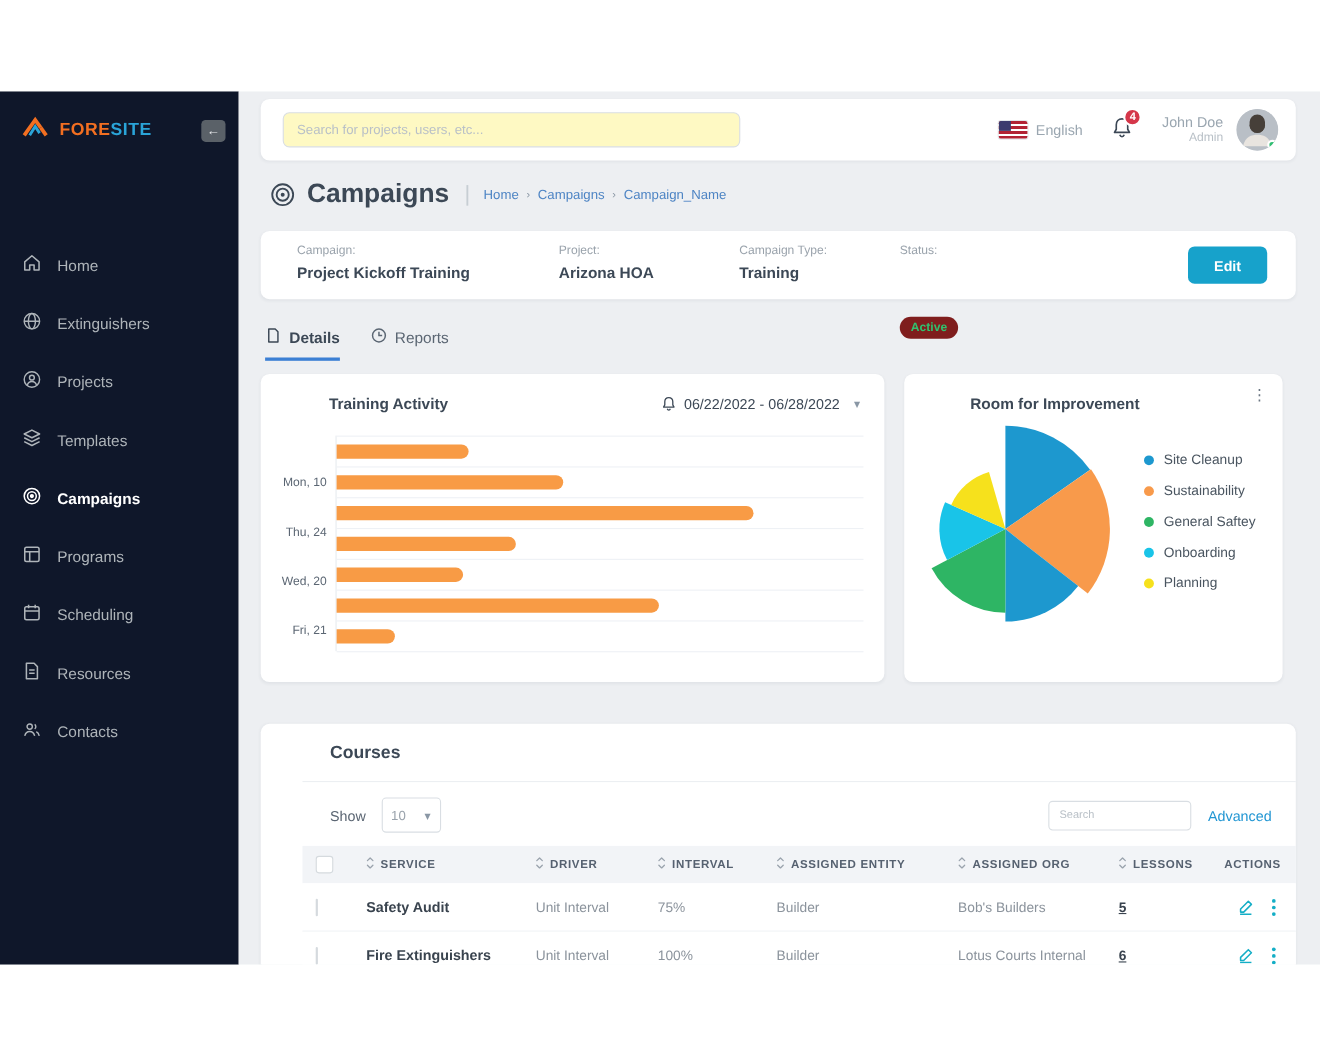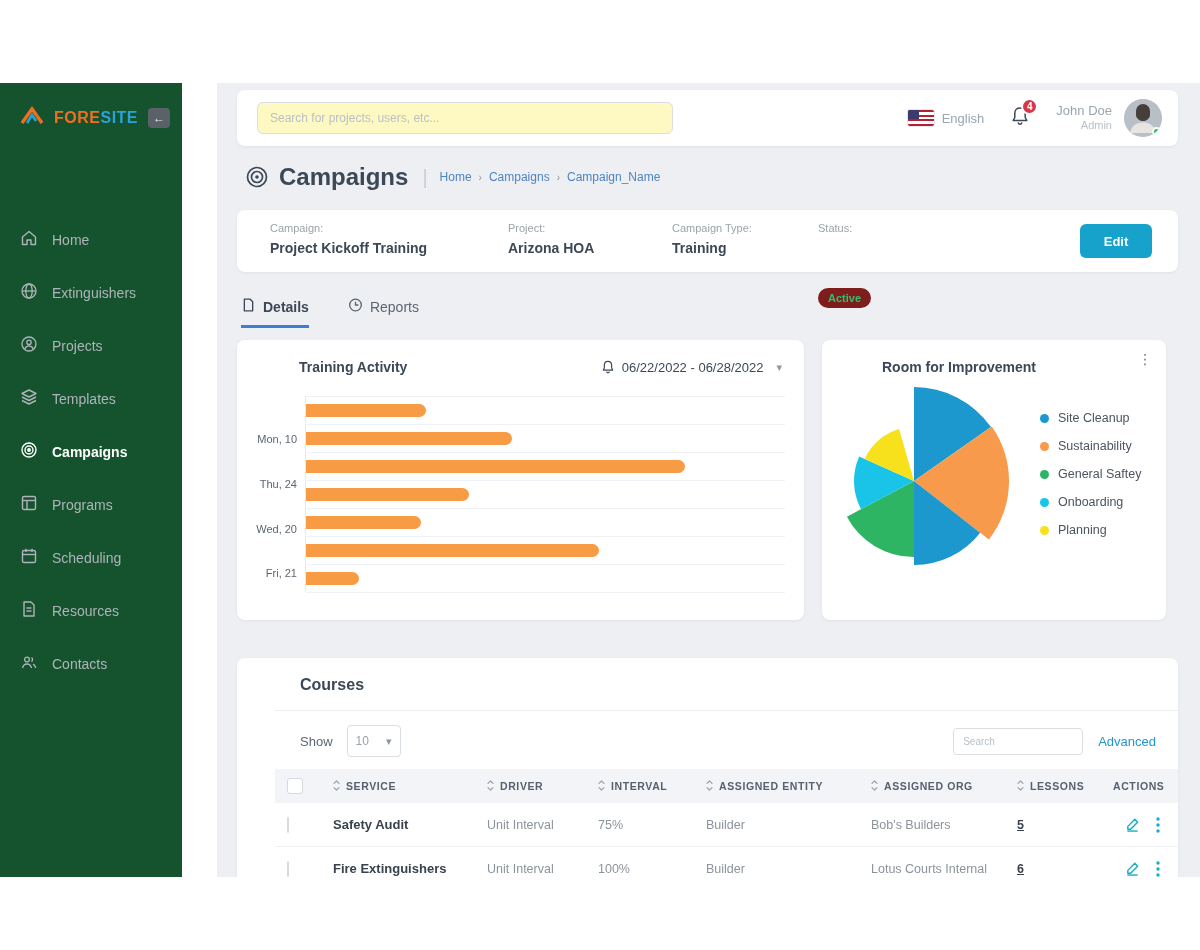--- a/index.html
+++ b/index.html
@@ -1,21 +1,21 @@
 <!DOCTYPE html>
 <html><head>
 <meta charset="utf-8">
 <style>
   * { margin:0; padding:0; box-sizing:border-box; }
   html,body { width:1200px; height:950px; background:#ffffff; font-family:"Liberation Sans", sans-serif; }
   .stage { position:relative; width:1200px; height:950px; overflow:hidden; background:#fff; }
   .app { position:absolute; top:83px; left:0; width:1200px; height:794px; overflow:hidden; }
 
   
-  .sidebar { position:absolute; top:0; left:0; width:182px; height:100%; background:#14532d; }
+  .sidebar { position:absolute; top:0; left:0; width:217px; height:100%; background:#0f172a; }
   .logo-row { display:flex; align-items:center; padding:22px 12px 0 20px; }
   .logo-text { font-size:16px; font-weight:800; letter-spacing:.5px; margin-left:8px; }
   .logo-text .l1 { color:#f26f21; } .logo-text .l2 { color:#2aa4d8; }
   .collapse-btn { margin-left:auto; width:22px; height:20px; background:#5a6168; border-radius:4px;
      color:#e8eaec; font-size:12px; display:flex; align-items:center; justify-content:center; cursor:pointer; }
   .nav { margin-top:88px; }
   .nav-item { display:flex; align-items:center; gap:14px; padding:10px 20px; color:#aeb4b9; font-size:14px; cursor:pointer; margin-bottom:12px; }
   .nav-item.active { color:#ffffff; font-weight:700; }
   .nav-item svg { flex:0 0 18px; }
 
@@ -52,21 +52,21 @@
   
   .info-card { left:20px; top:127px; width:941px; height:62px; display:flex; align-items:center; }
   .info-field { position:absolute; top:12px; }
   .f-label { font-size:11px; color:#9aa3ac; margin-bottom:6px; }
   .f-value { font-size:14px; font-weight:700; color:#3c4856; }
   .status-pill { display:inline-block; background:#7f1d1d; color:#31c06e; font-size:11px; font-weight:700; padding:4px 10px; border-radius:10px;margin-top:48px; }
   .edit-btn { position:absolute; right:26px; top:14px; width:72px; height:34px; background:#17a2cb; color:#fff; border:none;
      border-radius:6px; font-size:13px; font-weight:700; cursor:pointer; font-family:inherit; }
 
   
-  .tabs { position:absolute; left:24px; top:214px; display:flex; gap:39px; }
+  .tabs { position:absolute; left:24px; top:214px; display:flex; gap:28px; }
   .tab { display:flex; align-items:center; gap:7px; font-size:14px; color:#5b6673; padding-bottom:9px; cursor:pointer; border-bottom:3px solid transparent; }
   .tab.active { color:#3c4856; font-weight:600; border-bottom-color:#3b7fd4; }
 
   
   .training-card { left:20px; top:257px; width:567px; height:280px; }
   .card-head { display:flex; align-items:center; padding:19px 22px 0 24px; }
   .card-title { font-size:14px; font-weight:600; color:#3c4856;text-align:right; }
   .date-range { margin-left:auto; display:flex; align-items:center; gap:7px; font-size:13px; color:#3c4856; cursor:pointer; }
   .chev { color:#8a97a5; font-size:11px; margin-left:6px; }
   .chart-area { position:absolute; left:68px; top:56px; width:480px; height:196px; border-left:1px solid #e7ebef; }

